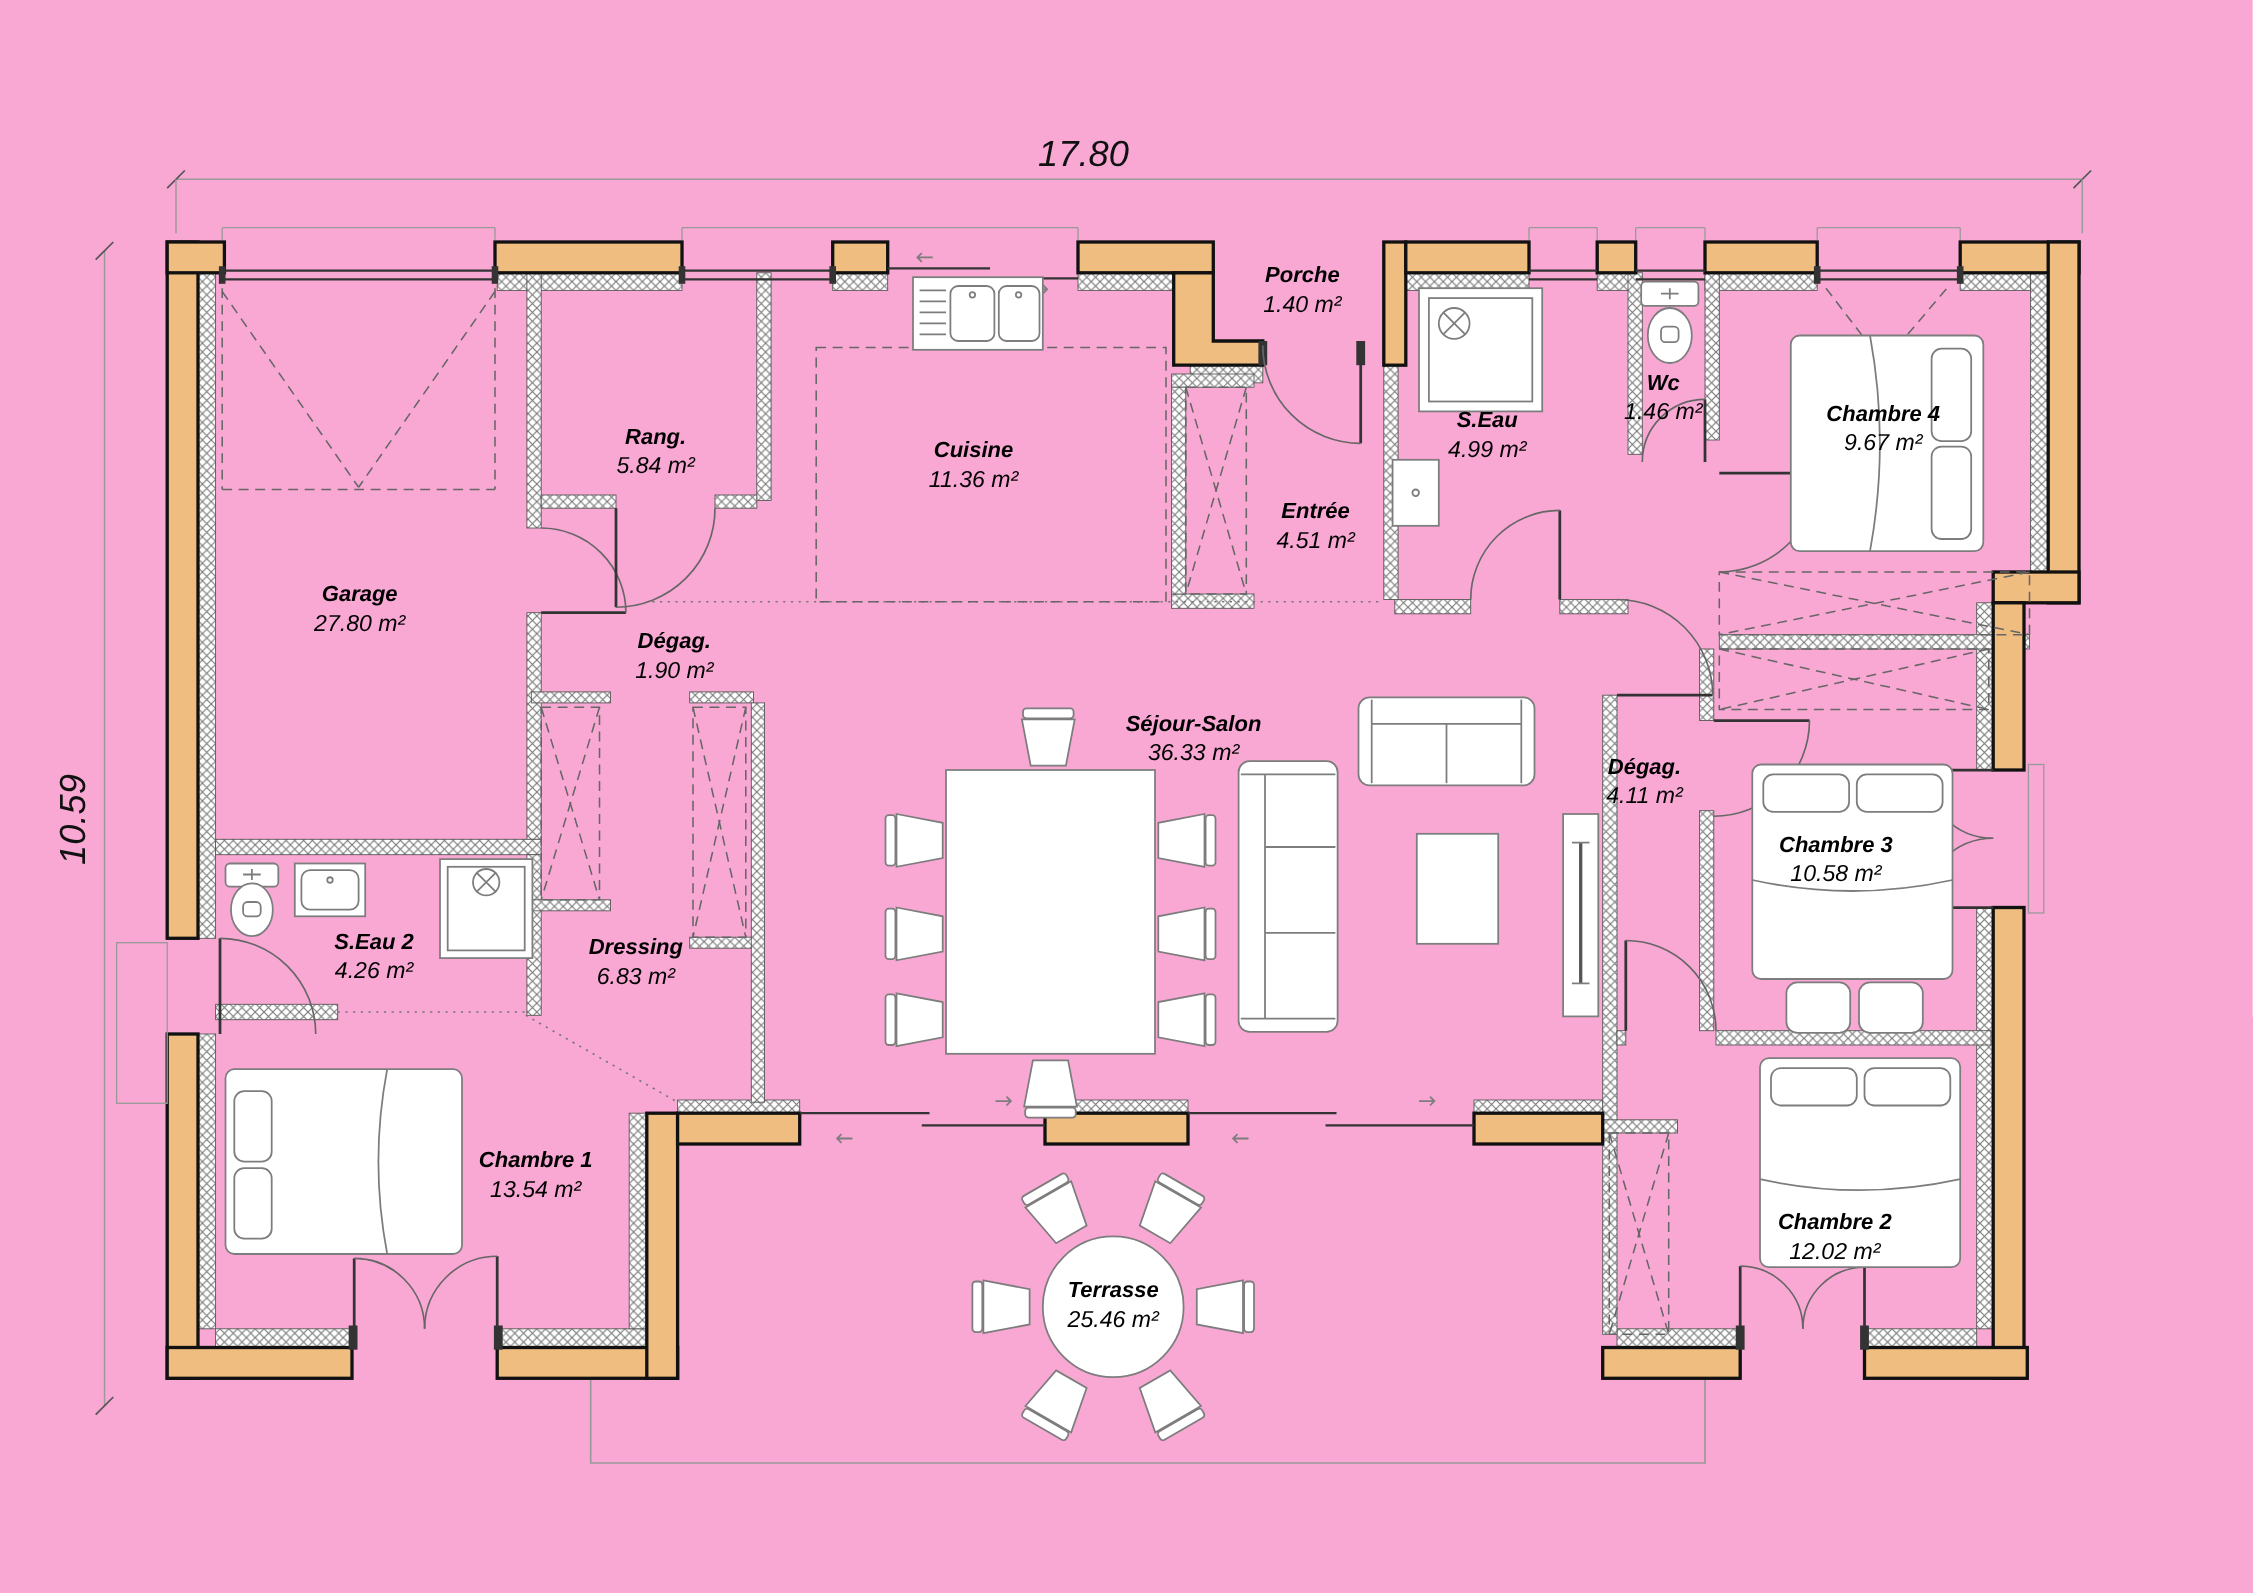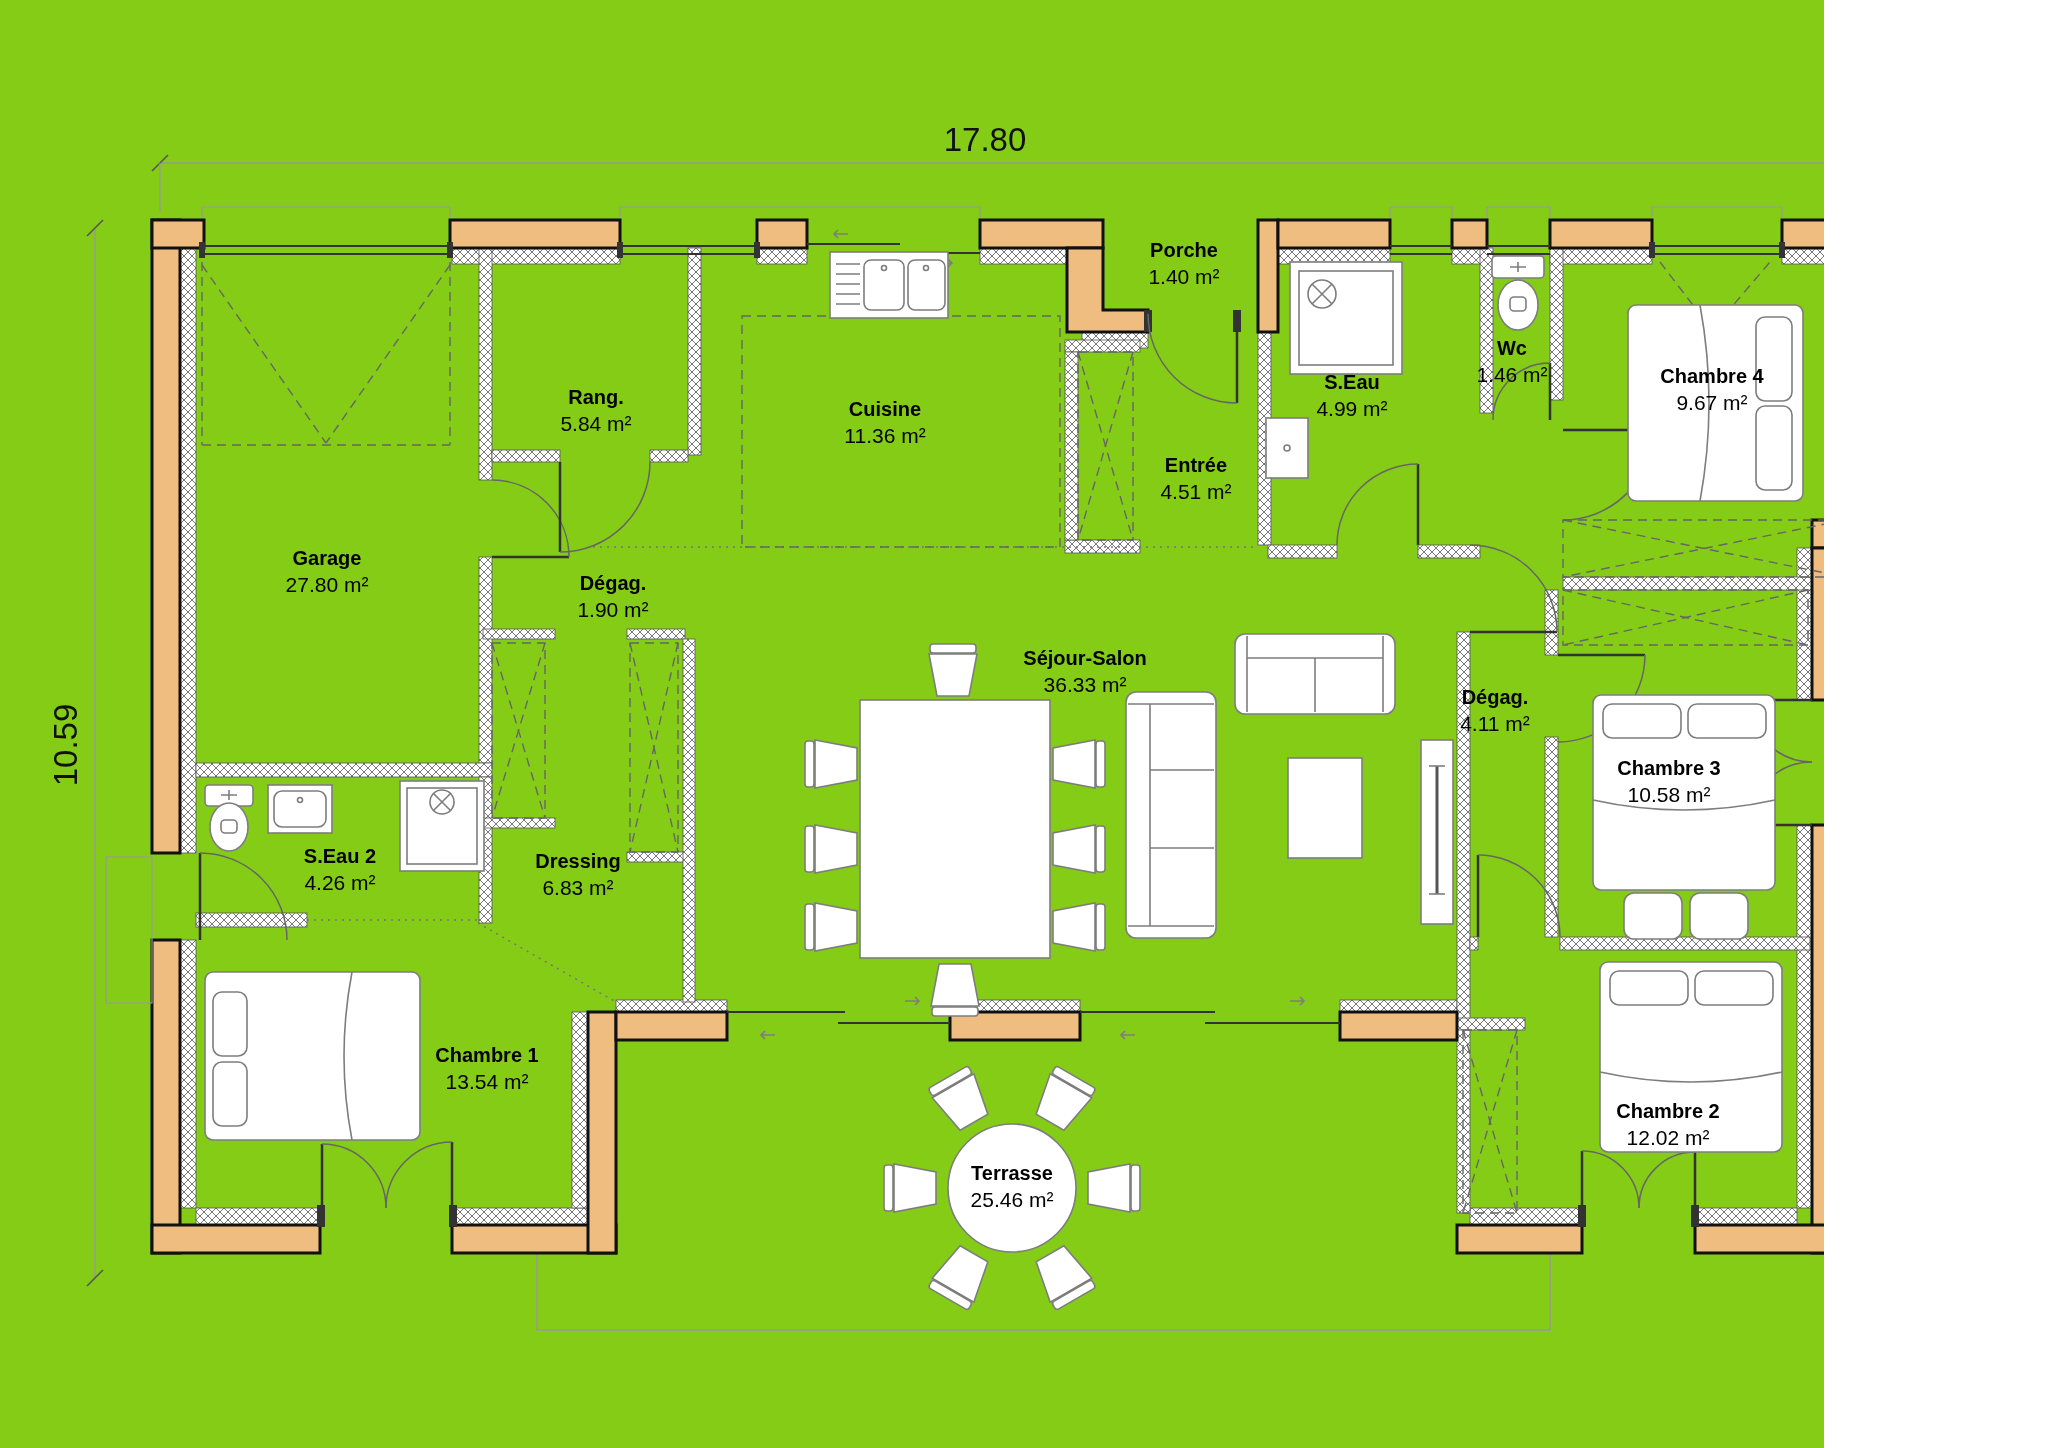--- a/index.html
+++ b/index.html
@@ -1,17 +1,17 @@
 <!DOCTYPE html>
 <html><head>
 <meta charset="utf-8">
 <style>
   html,body{margin:0;padding:0;background:#ffffff;}
   body{font-family:"Liberation Sans", sans-serif;}
-  #plan{position:relative;width:1824px;height:1448px;background:#84cc16;overflow:hidden;}
+  #plan{position:relative;width:2048px;height:1448px;background:#f9a8d4;overflow:hidden;font-style:italic;}
   #plan svg{position:absolute;left:0;top:0;}
   .ow{fill:#F0BD80;stroke:#111;stroke-width:3;}
   .ins,.pw{fill:url(#hat);stroke:#555;stroke-width:.8;}
   .fur{fill:#fff;stroke:#7d7d7d;stroke-width:1.6;}
   .furn{fill:none;stroke:#7d7d7d;stroke-width:1.6;}
   .dash{fill:none;stroke:#666;stroke-width:1.4;stroke-dasharray:9 6;}
   .dot{fill:none;stroke:#777;stroke-width:1.5;stroke-dasharray:2 5;}
   .win{stroke:#333;stroke-width:2;fill:none;}
   .post{fill:#333;stroke:none;}
   .sill{fill:none;stroke:#999;stroke-width:1.2;}
@@ -430,21 +430,21 @@
         </g>
     <g transform="translate(1012,1188) rotate(300) translate(-98,0)">
           <use href="#chair"></use>
         </g>
   </g>
 </svg>
 
   <div class="dim-label" style="left:985px;top:140px;">17.80</div>
   <div class="dim-label v" style="left:66px;top:745px;">10.59</div>
 
-  <div class="room-label" style="left:327px;top:572px;text-align:center;">
+  <div class="room-label" style="left:327px;top:554px;text-align:center;">
     <span class="rn">Garage</span>
       <span class="ra">27.80 m²</span>
   </div>
   <div class="room-label" style="left:596px;top:371px;margin-top:40px;">
     <span class="rn">Rang.</span>
       <span class="ra">5.84 m²</span>
   </div>
   <div class="room-label" style="left:885px;top:423px;">
     <span class="rn">Cuisine</span>
       <span class="ra">11.36 m²</span>

